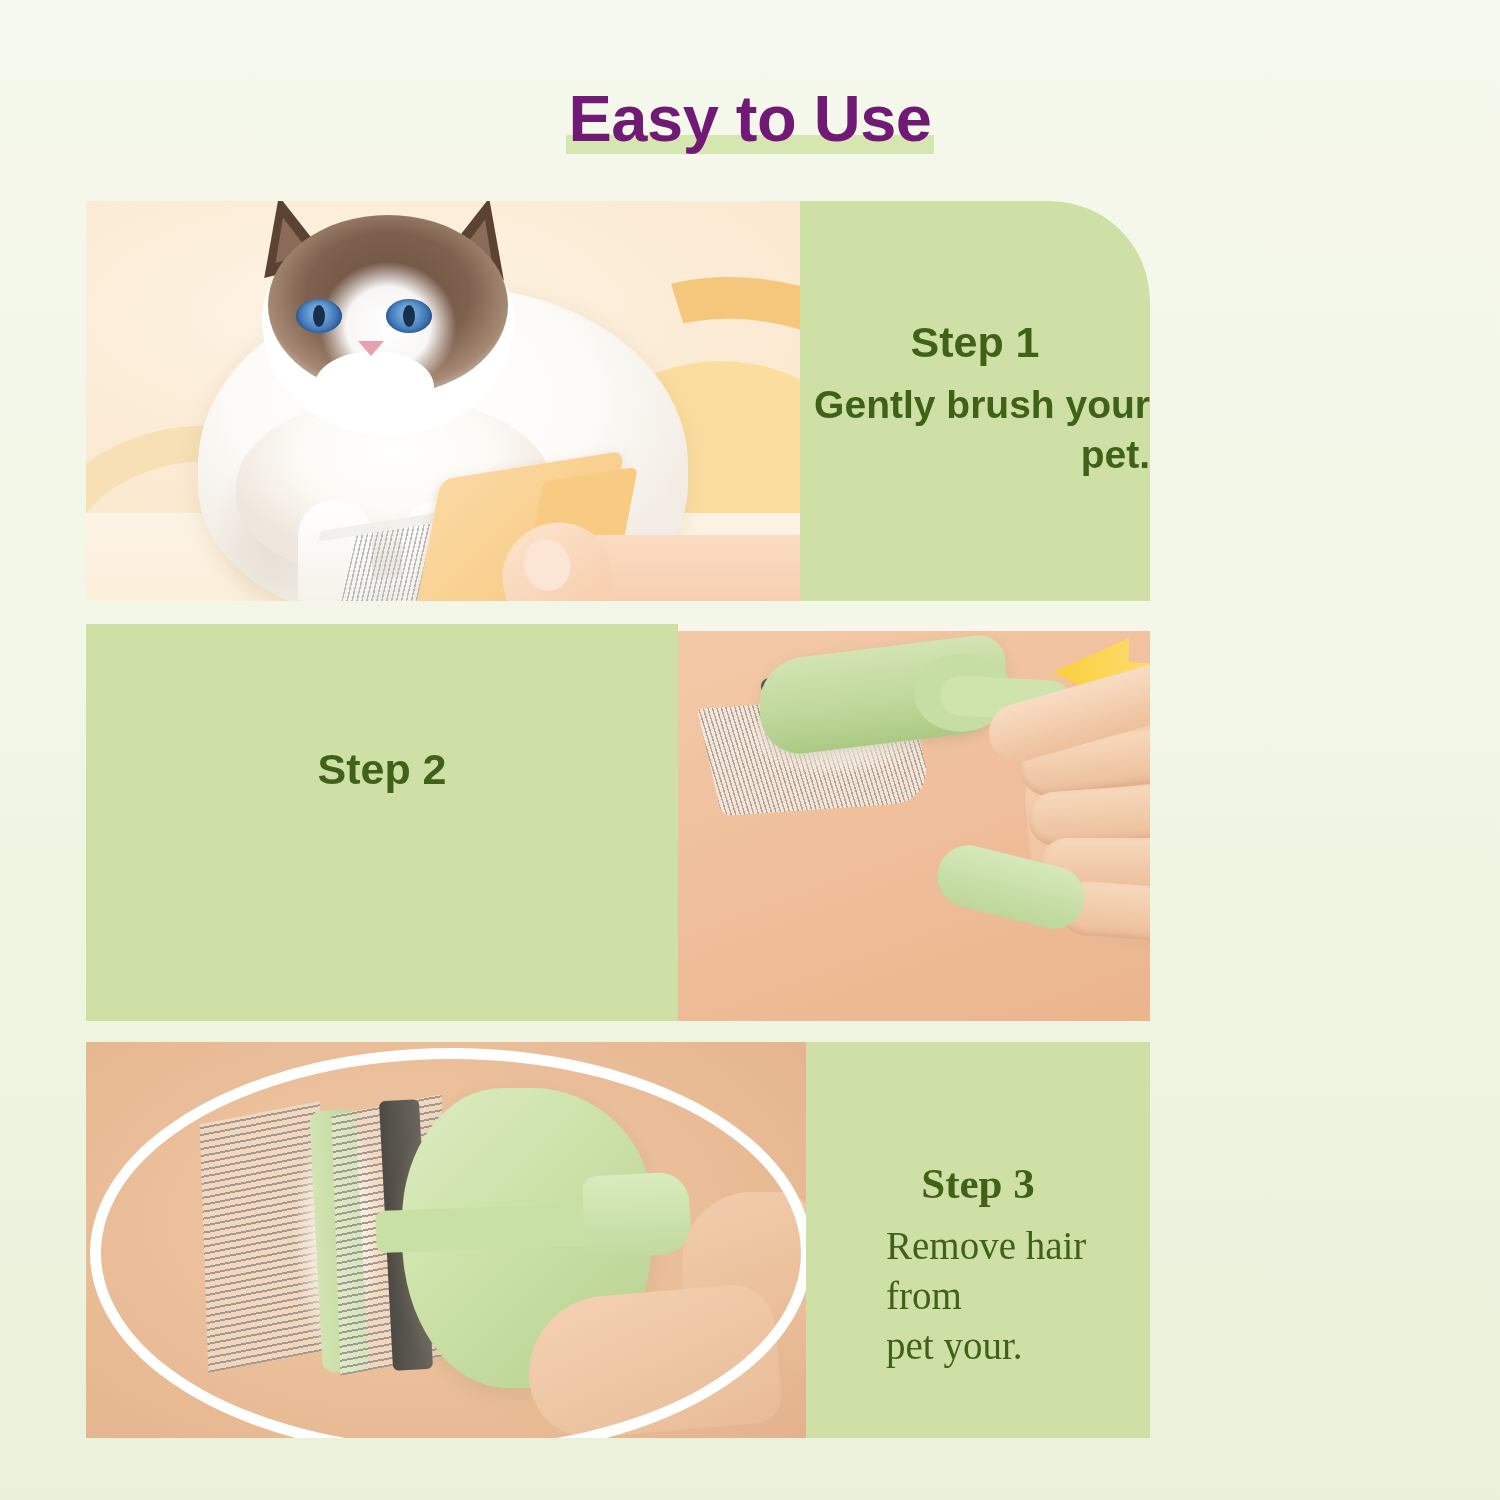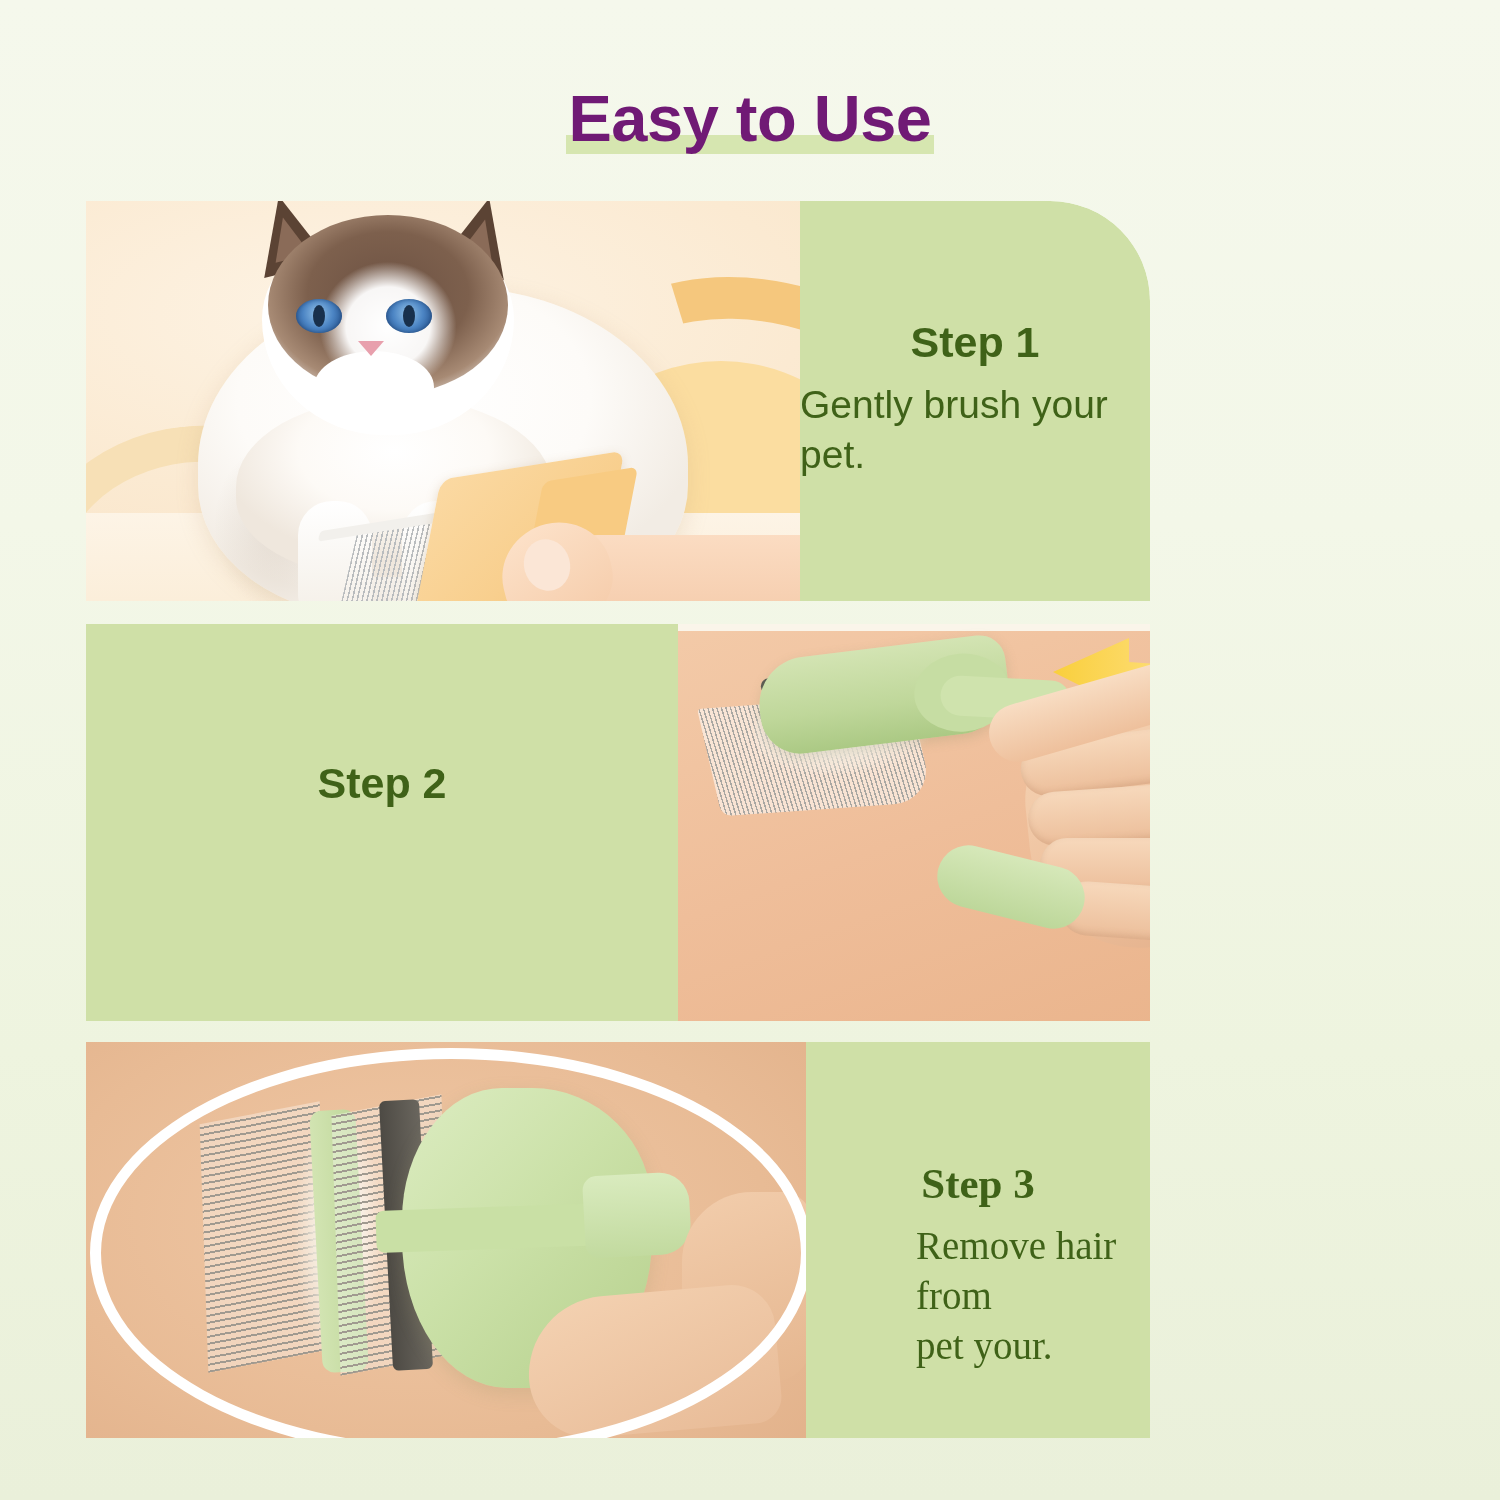--- a/index.html
+++ b/index.html
@@ -91,32 +91,31 @@
     text-align: center;
     line-height: 1.1;
     margin: 0 0 14px 0;
   }
   .step-desc {
     font-size: 39px;
     color: #3f6218;
     line-height: 1.28;
     margin: 0;
   }
-  .center-desc { text-align: left; }
+  .center-desc { text-align: right; font-weight: bold; }
 
   
   #row-1 .panel-content { top: 118px; }
   
-  #row-2 .panel-content { top: 136px; }
+  #row-2 .panel-content { top: 122px; }
   
   #row-3 .panel-content { top: 118px; font-family: Liberation Serif, serif; }
   #row-3 .step-desc {
     text-align: left;
     padding-left: 80px;
-    margin-left: 30px;
   }
 
   
   #photo-1 { width: 714px; height: 400px; background: #fbeed8; }
   .ph1-bg {
     position: absolute; inset: 0;
     background:
       radial-gradient(120% 90% at 38% 28%, #fdf3e4 0%, #fbead2 52%, #f8e2c4 100%);
   }
   .ph1-arc-r {

